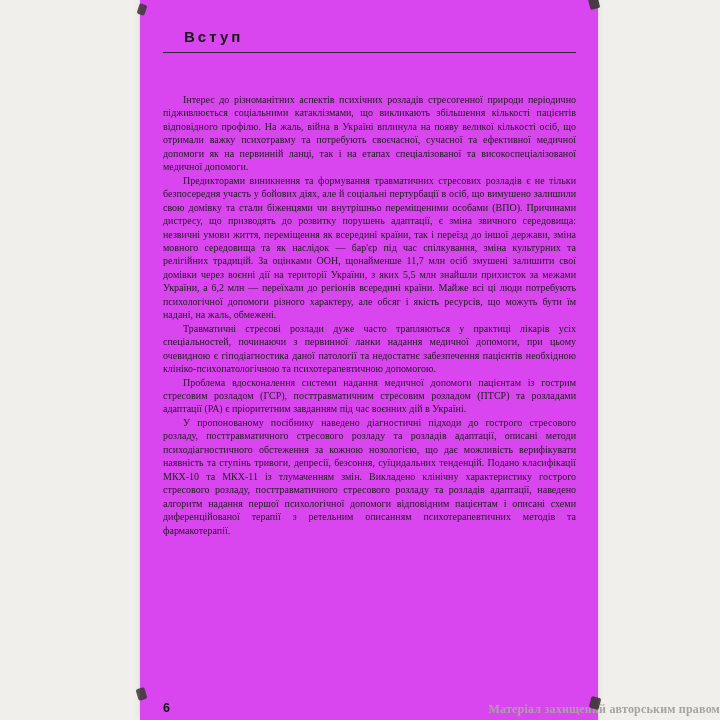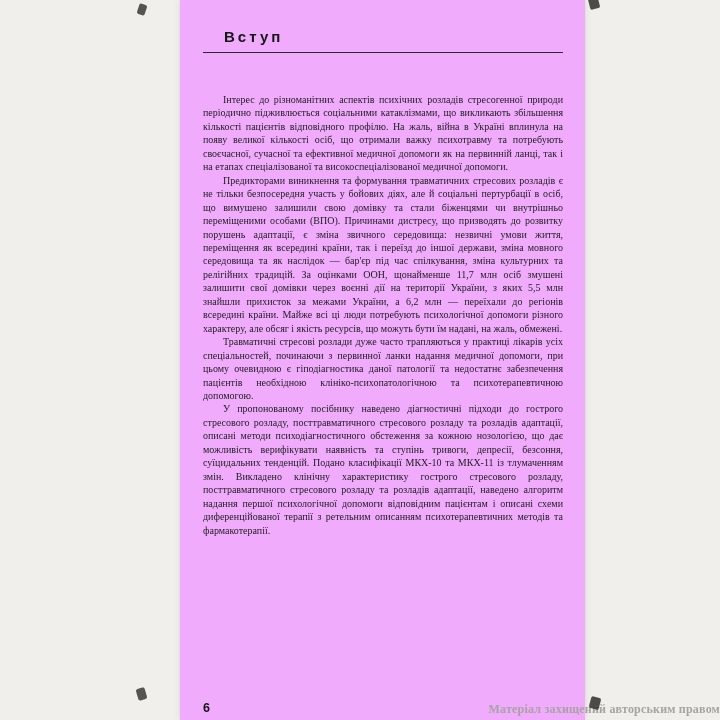--- a/index.html
+++ b/index.html
@@ -24,25 +24,24 @@
     font-family: "Liberation Sans", sans-serif;
     font-size: 11.5px;
     font-weight: bold;
     color: #a3a19e;
     letter-spacing: 0.3px;
   }
   .page {
     position: absolute;
     left: 140px;
     top: 0;
-    width: 405px;
+    width: 458px;
     height: 720px;
-    background: #f0abfc;
+    background: #d946ef;
     box-shadow: 0 0 7px rgba(60,55,45,0.10), 0 0 1px rgba(60,55,45,0.15);
-    margin-left: 40px;
   }
   .content {
     position: absolute;
     left: 23px;
     right: 22px;
     top: 0;
   }
   .chapter-title {
     font-family: "Liberation Sans", sans-serif;
     font-weight: bold;
@@ -111,20 +110,21 @@
       <h1 class="chapter-title">Вступ</h1>
 
       <hr class="title-rule">
 
       <p class="body-para first">Інтерес до різноманітних аспектів психічних розладів стресогенної природи періодично підживлюється соціальними катаклізмами, що викликають збільшення кількості пацієнтів відповідного профілю. На жаль, війна в Україні вплинула на появу великої кількості осіб, що отримали важку психотравму та потребують своєчасної, сучасної та ефективної медичної допомоги як на первинній ланці, так і на етапах спеціалізованої та високоспеціалізованої медичної допомоги.</p>
 
       <p class="body-para">Предикторами виникнення та формування травматичних стресових розладів є не тільки безпосередня участь у бойових діях, але й соціальні пертурбації в осіб, що вимушено залишили свою домівку та стали біженцями чи внутрішньо переміщеними особами (ВПО). Причинами дистресу, що призводять до розвитку порушень адаптації, є зміна звичного середовища: незвичні умови життя, переміщення як всередині країни, так і переїзд до іншої держави, зміна мовного середовища та як наслідок — бар'єр під час спілкування, зміна культурних та релігійних традицій. За оцінками ООН, щонайменше 11,7 млн осіб змушені залишити свої домівки через воєнні дії на території України, з яких 5,5 млн знайшли прихисток за межами України, а 6,2 млн — переїхали до регіонів всередині країни. Майже всі ці люди потребують психологічної допомоги різного характеру, але обсяг і якість ресурсів, що можуть бути їм надані, на жаль, обмежені.</p>
 
       <p class="body-para">Травматичні стресові розлади дуже часто трапляються у практиці лікарів усіх спеціальностей, починаючи з первинної ланки надання медичної допомоги, при цьому очевидною є гіподіагностика даної патології та недостатнє забезпечення пацієнтів необхідною клініко-психопатологічною та психотерапевтичною допомогою.</p>
 
+      <p class="body-para">Проблема вдосконалення системи надання медичної допомоги пацієнтам із гострим стресовим розладом (ГСР), посттравматичним стресовим розладом (ПТСР) та розладами адаптації (РА) є пріоритетним завданням під час воєнних дій в Україні.</p>
 
       <p class="body-para">У пропонованому посібнику наведено діагностичні підходи до гострого стресового розладу, посттравматичного стресового розладу та розладів адаптації, описані методи психодіагностичного обстеження за кожною нозологією, що дає можливість верифікувати наявність та ступінь тривоги, депресії, безсоння, суїцидальних тенденцій. Подано класифікації МКХ-10 та МКХ-11 із тлумаченням змін. Викладено клінічну характеристику гострого стресового розладу, посттравматичного стресового розладу та розладів адаптації, наведено алгоритм надання першої психологічної допомоги відповідним пацієнтам і описані схеми диференційованої терапії з ретельним описанням психотерапевтичних методів та фармакотерапії.</p>
 
     </div>
 
     <div class="page-number">6</div>
   </div>
 
   <div class="bottom-footer">Матеріал захищений авторським правом</div>
 

